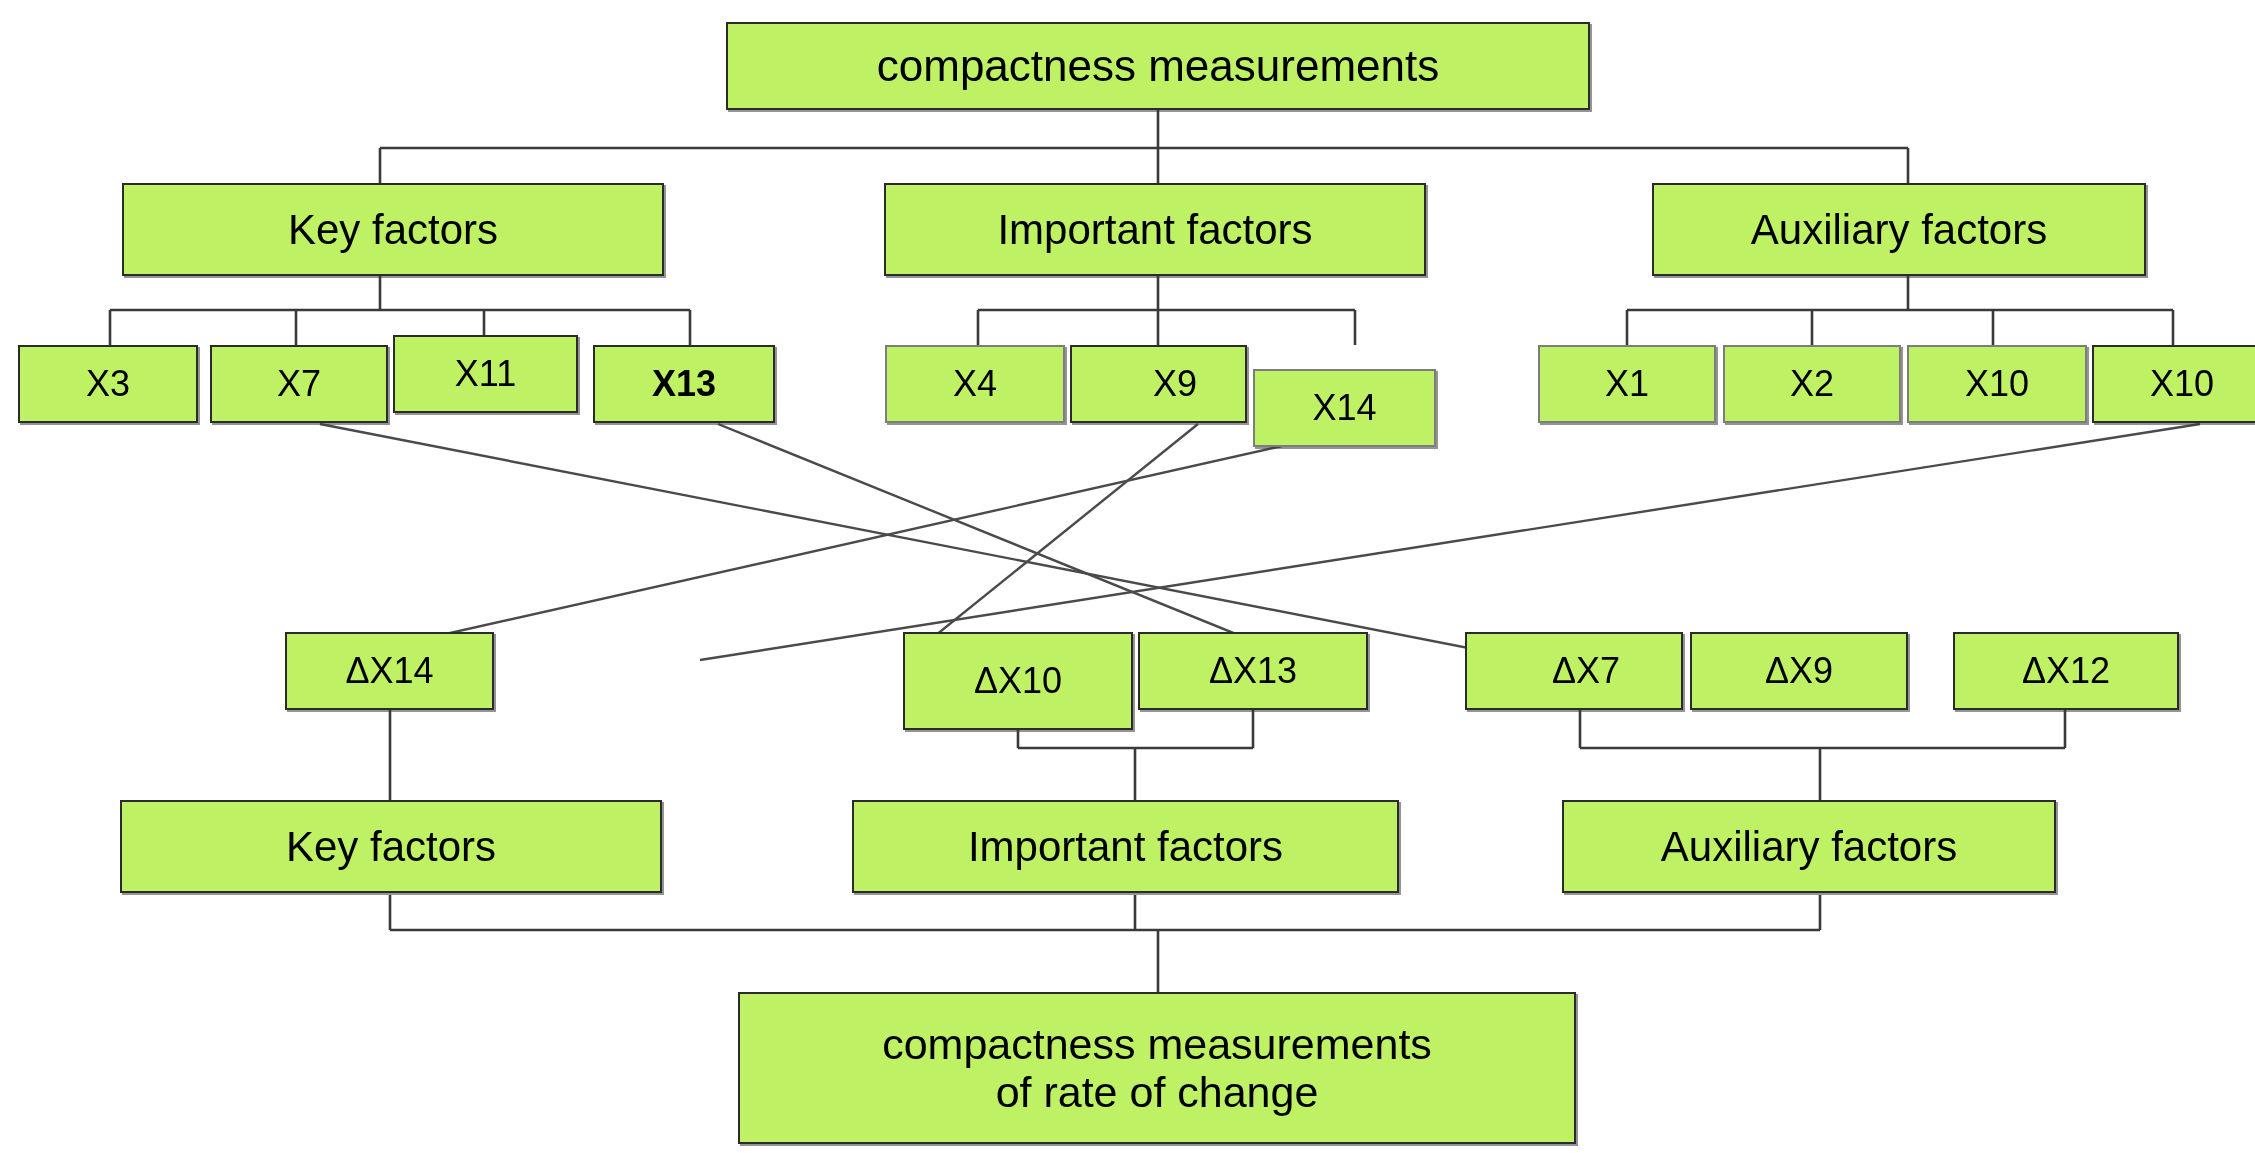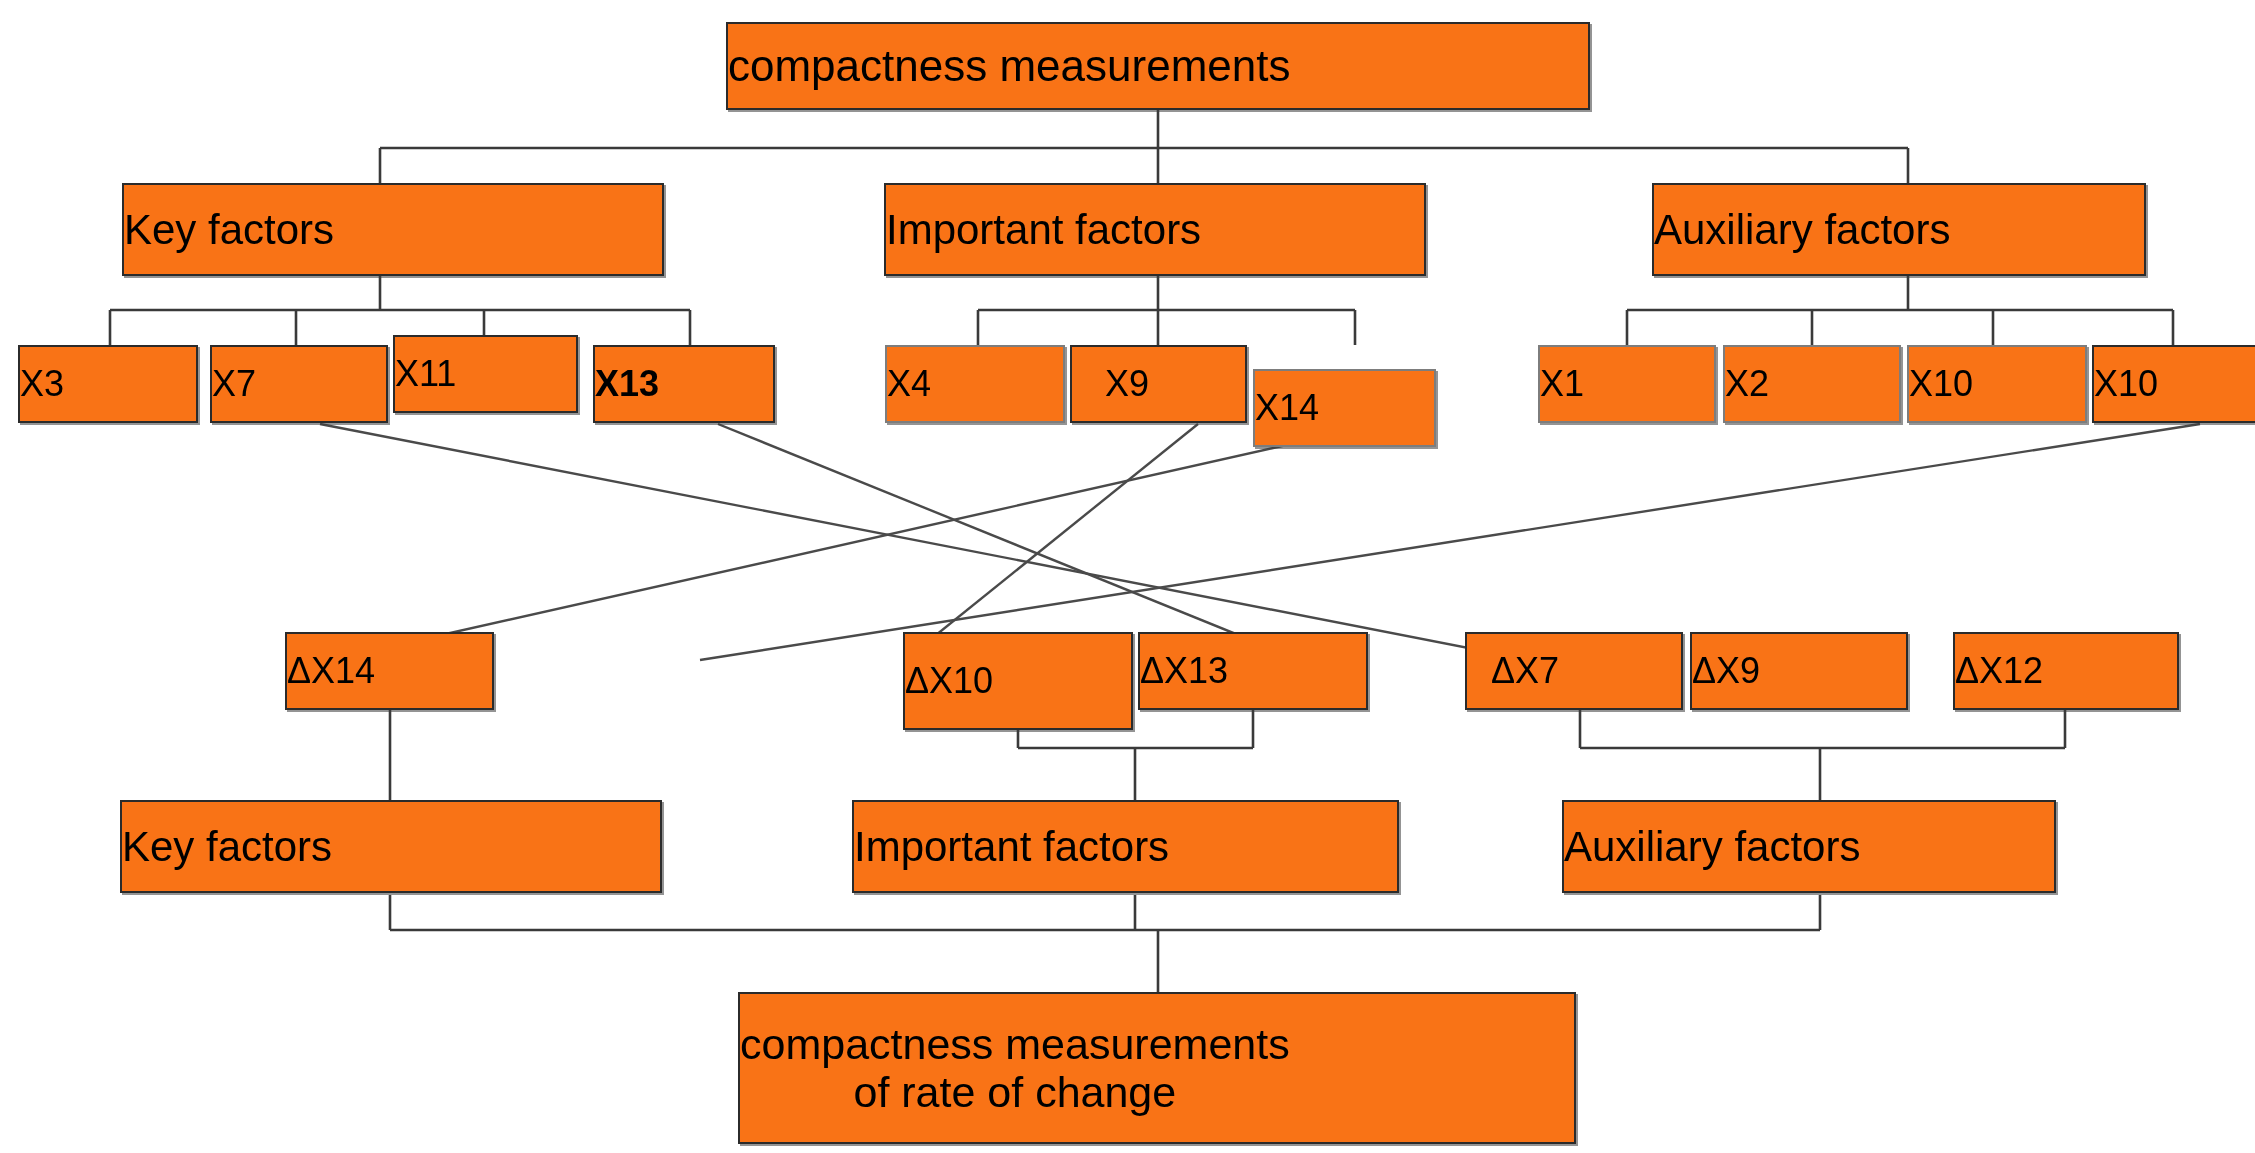--- a/index.html
+++ b/index.html
@@ -19,24 +19,25 @@
     position: absolute;
     left: 0;
     top: 0;
     width: 2255px;
     height: 1153px;
     pointer-events: none;
   }
   .node {
     position: absolute;
     box-sizing: border-box;
-    background: #f97316;
+    background: #bef264;
     border: 2px solid #2b2b2b;
     display: flex;
     align-items: center;
+    justify-content: center;
     text-align: center;
     color: #000000;
     line-height: 1.12;
     white-space: pre-line;
     z-index: 3;
   }
   .node.light {
     border: 2px solid #7d7d7d;
   }
   .node.shadow {

